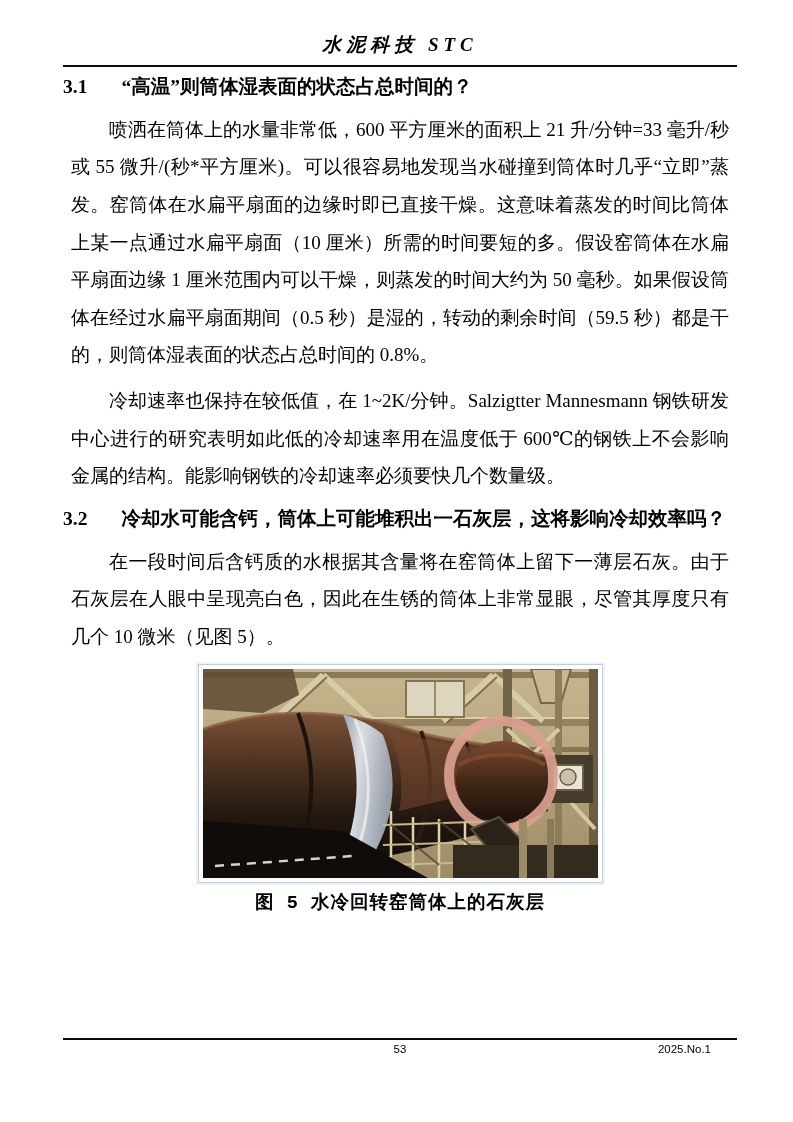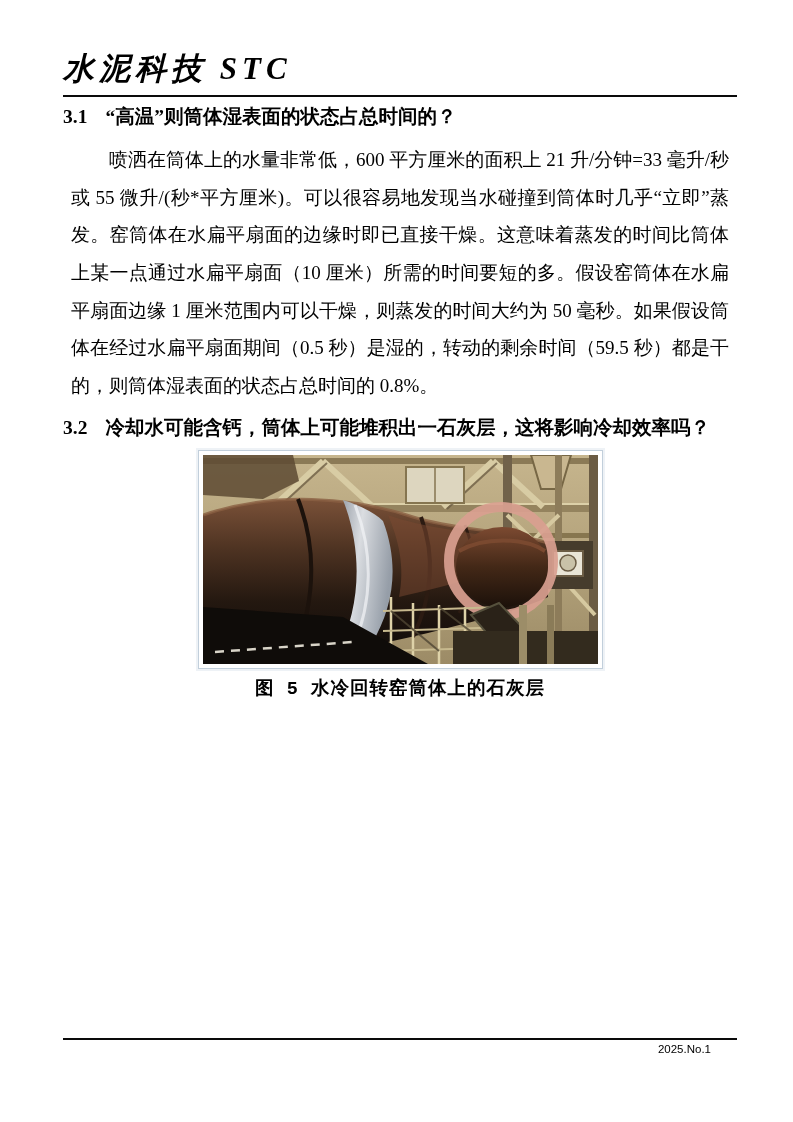--- a/index.html
+++ b/index.html
@@ -9,38 +9,39 @@
     background:#ffffff;
     margin:0 auto;
     overflow:hidden;
     font-family:"Liberation Serif","DejaVu Serif",serif;
     color:#000;
   }
   .content{
     position:absolute;left:63px;top:0;width:674px;
   }
   .journal-title{
-    margin-top:50px;
+    margin-top:34px;
+    text-align:center;
     font-style:italic;
     font-weight:bold;
-    font-size:31px;
+    font-size:19px;
     letter-spacing:5px;
     line-height:1.2;
   }
   .header-rule{
     border-bottom:2.5px solid #0a0a0a;
     margin-top:8px;
   }
   .section-heading{
     margin:4px 0 2px 0;
     font-size:19.5px;
     font-weight:bold;
     line-height:32px;
   }
-  .sec-num{margin-right:18px;font-family:Liberation Serif, serif;}
+  .sec-num{margin-right:34px;font-family:Liberation Serif, serif;}
   .body-para{
     margin:8px;
     font-size:19px;
     line-height:37.6px;
     text-align:justify;
     text-indent:2em;
   }
   .ref-sup{
     font-size:12px;
     vertical-align:super;
@@ -90,25 +91,27 @@
 
     <div class="journal-title">水泥科技 STC</div>
     <div class="header-rule"></div>
 
     <h2 class="section-heading">
       <span class="sec-num">3.1</span><span class="sec-title">“高温”则筒体湿表面的状态占总时间的？</span>
     </h2>
 
     <p class="body-para">喷洒在筒体上的水量非常低，600 平方厘米的面积上 21 升/分钟=33 毫升/秒或 55 微升/(秒*平方厘米)。可以很容易地发现当水碰撞到筒体时几乎“立即”蒸发。窑筒体在水扁平扇面的边缘时即已直接干燥。这意味着蒸发的时间比筒体上某一点通过水扁平扇面（10 厘米）所需的时间要短的多。假设窑筒体在水扁平扇面边缘 1 厘米范围内可以干燥，则蒸发的时间大约为 50 毫秒。如果假设筒体在经过水扁平扇面期间（0.5 秒）是湿的，转动的剩余时间（59.5 秒）都是干的，则筒体湿表面的状态占总时间的 0.8%。</p>
 
+    <p class="body-para">冷却速率也保持在较低值，在 1~2K/分钟。Salzigtter Mannesmann 钢铁研发中心进行的研究表明如此低的冷却速率用在温度低于 600℃的钢铁上不会影响金属的结构。能影响钢铁的冷却速率必须要快几个数量级。</p>
 
     <h2 class="section-heading">
       <span class="sec-num">3.2</span><span class="sec-title">冷却水可能含钙，筒体上可能堆积出一石灰层，这将影响冷却效率吗？</span>
     </h2>
 
+    <p class="body-para">在一段时间后含钙质的水根据其含量将在窑筒体上留下一薄层石灰。由于石灰层在人眼中呈现亮白色，因此在生锈的筒体上非常显眼，尽管其厚度只有几个 10 微米（见图 5）。</p>
 
     <figure class="figure-block" style="margin-left:0;margin-right:0;">
       <div class="photo-frame">
         
         <svg width="395" height="209" viewBox="0 0 395 209">
           <defs>
             <linearGradient id="bgGrad" x1="0" y1="0" x2="0" y2="1">
               <stop offset="0" stop-color="#c6b58d"></stop>
               <stop offset="0.6" stop-color="#af9e77"></stop>
               <stop offset="1" stop-color="#9c8b66"></stop>
@@ -214,16 +217,17 @@
         </svg>
       </div>
       <figcaption class="figure-caption">图 5 水冷回转窑筒体上的石灰层</figcaption>
     </figure>
 
 
   </div>
 
   <div class="page-footer">
     <div class="footer-row">
+      <span class="page-number">53</span>
       <span class="issue-number">2025.No.1</span>
     </div>
   </div>
 </div>
 
 </body></html>

